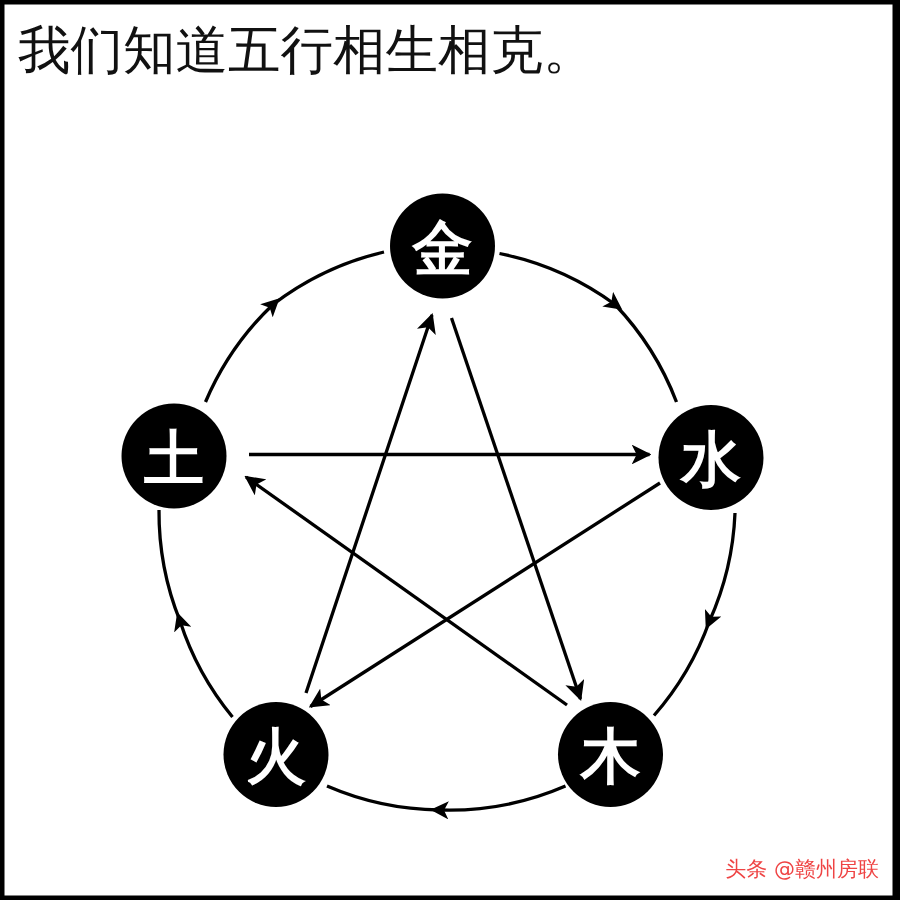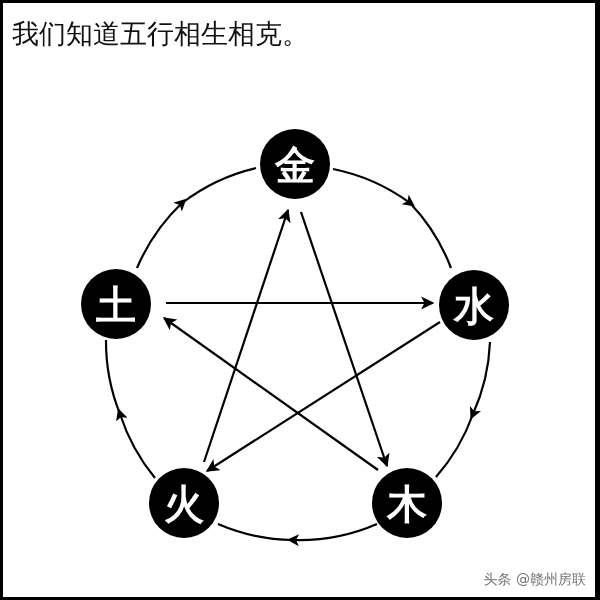--- a/index.html
+++ b/index.html
@@ -7,31 +7,31 @@
   .frame {
     position: absolute; left: 0; top: 0; width: 600px; height: 600px;
     box-sizing: border-box;
     border-top: 3px solid #000; border-left: 3px solid #000;
     border-right: 5px solid #000; border-bottom: 3px solid #000;
     background: #fff;
   }
   .title {
     position: absolute; left: 12px; top: 13px;
     font-family: "DejaVu Sans", sans-serif;
-    font-size: 27px; line-height: 42px; color: #111;
+    font-size: 35px; line-height: 42px; color: #111;
     letter-spacing: 0px; white-space: nowrap;
   }
   svg.diagram { position: absolute; left: 0; top: 0; }
   .node-label {
     font-family: "DejaVu Serif", serif; font-weight: bold;
     font-size: 40px; fill: #ffffff;
   }
   .watermark {
     position: absolute; right: 14px; bottom: 11px;
-    font-family: "DejaVu Sans", sans-serif; font-size: 14px; color: #737373;
+    font-family: "DejaVu Sans", sans-serif; font-size: 14px; color: #ef4444;
     white-space: nowrap;
   }
 </style>
 </head>
 <body>
 
 <div class="frame"></div>
 
 <div class="title">我们知道五行相生相克。</div>
 

